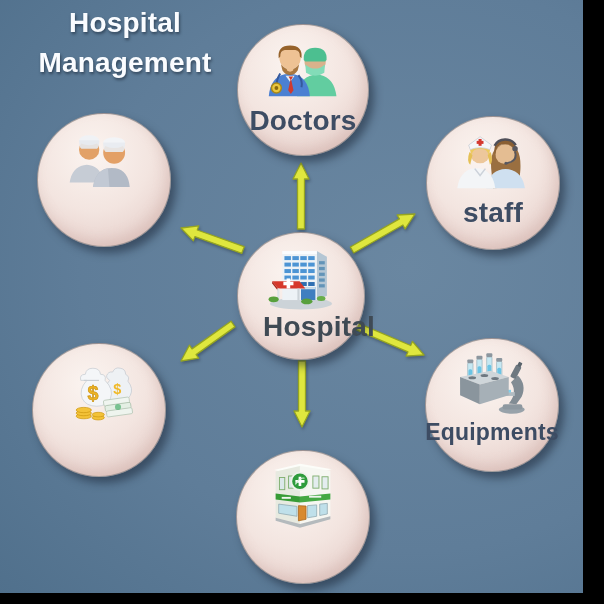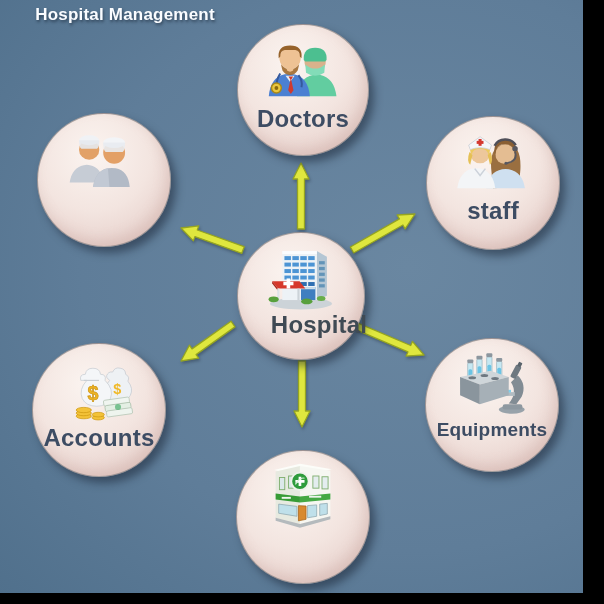--- a/index.html
+++ b/index.html
@@ -4,47 +4,47 @@
 <style>
   html,body{margin:0;padding:0;}
   body{width:604px;height:604px;overflow:hidden;background:#000;
        font-family:"Liberation Sans","DejaVu Sans",sans-serif;}
   .frame{position:relative;width:604px;height:604px;background:#000;}
   
   .stage{position:absolute;left:0;top:0;width:583px;height:593px;
          background:radial-gradient(140% 120% at 70% 45%,
             #6a87a1 0%, #5f7d99 40%, #50708c 68%, #3e5d7b 100%);}
   .title{position:absolute;left:2px;top:3px;width:246px;text-align:center;
-         color:#fafcff;font-weight:700;font-size:17px;line-height:1.42;
+         color:#fafcff;font-weight:700;font-size:28px;line-height:1.42;
          letter-spacing:.2px;text-shadow:1px 2px 3px rgba(15,25,40,.55);}
   .title span{display:block;}
   .arrows{position:absolute;left:0;top:0;width:604px;height:604px;
           filter:drop-shadow(1px 2px 1.5px rgba(20,30,45,.35));}
   .arrows polygon{fill:#dfe73e;stroke:#95a421;stroke-width:1.3;stroke-linejoin:round;}
   .node{position:absolute;border-radius:50%;display:flex;flex-direction:column;
         align-items:center;padding-top:6px;box-sizing:border-box;
         background:radial-gradient(circle at 42% 30%,
            #fbf4f0 0%, #f3e5e0 48%, #e9d4cf 76%, #debfba 100%);
         border:1px solid rgba(96,94,98,.55);
         box-shadow:5px 6px 9px rgba(22,32,48,.5),
                    inset -4px -6px 12px rgba(190,150,145,.28);}
   .node .icon{width:84px;height:76px;}
-  .node .label{font-size:24px;font-weight:700;color:#3d4c63;margin-top:-2px;
+  .node .label{font-size:28px;font-weight:700;color:#3d4c63;margin-top:-2px;
                letter-spacing:.2px;white-space:nowrap;}
   .node-doctors   {left:237px;top:24px; width:132px;height:132px;}
   .node-staff     {left:426px;top:116px;width:134px;height:134px;}
   .node-patients  {left:37px; top:113px;width:134px;height:134px;}
   .node-hospital  {left:237px;top:232px;width:128px;height:128px;}
   .node-accounts  {left:32px; top:343px;width:134px;height:134px;}
   .node-equipments{left:425px;top:338px;width:134px;height:134px;}
   .node-pharmacy  {left:236px;top:450px;width:134px;height:134px;}
   .node-hospital .icon{width:88px;height:72px;margin-top:2px;}
   .node-hospital .label{color:#3f4a54;margin-left:36px;}
   .node-patients .icon{width:88px;height:78px;}
-  .node-equipments .label{font-size:19px;}
+  .node-equipments .label{font-size:23px;}
   .node-pharmacy .label{color:#3a5d74;}
 </style>
 </head>
 <body>
 
 <div class="frame">
   <div class="stage">
 
     <div class="title">
       <span>Hospital Management</span>
@@ -185,21 +185,20 @@
           <circle cx="75" cy="75" r="4" fill="#4caf6e" opacity="0.7"></circle>
         </g>
         <g fill="#f3c238" stroke="#cf9a12" stroke-width="1">
           <ellipse cx="30" cy="87" rx="10" ry="3.5"></ellipse>
             <ellipse cx="30" cy="83" rx="10" ry="3.5"></ellipse>
           <ellipse cx="30" cy="79" rx="10" ry="3.5"></ellipse>
           <ellipse cx="49" cy="89" rx="8" ry="3"></ellipse>
             <ellipse cx="49" cy="85" rx="8" ry="3"></ellipse>
         </g>
       </svg>
-      <div class="label">Accounts</div>
     </div>
 
     <div class="node node-equipments">
       <svg class="icon" viewBox="0 0 100 100">
         <ellipse cx="76" cy="85" rx="17" ry="5.5" fill="#98a2aa"></ellipse>
         <path d="M84 40 q12 12 5 28 l-7 10 -10-1 q12-14 3-28 z" fill="#828c94"></path>
         <rect x="64" y="78" width="26" height="7" rx="3" fill="#8e98a0"></rect>
         <g transform="rotate(28 80 38)">
           <rect x="76" y="26" width="8" height="18" rx="2" fill="#6e7880"></rect>
           <rect x="77.5" y="21" width="5" height="6" rx="1" fill="#59636b"></rect>

